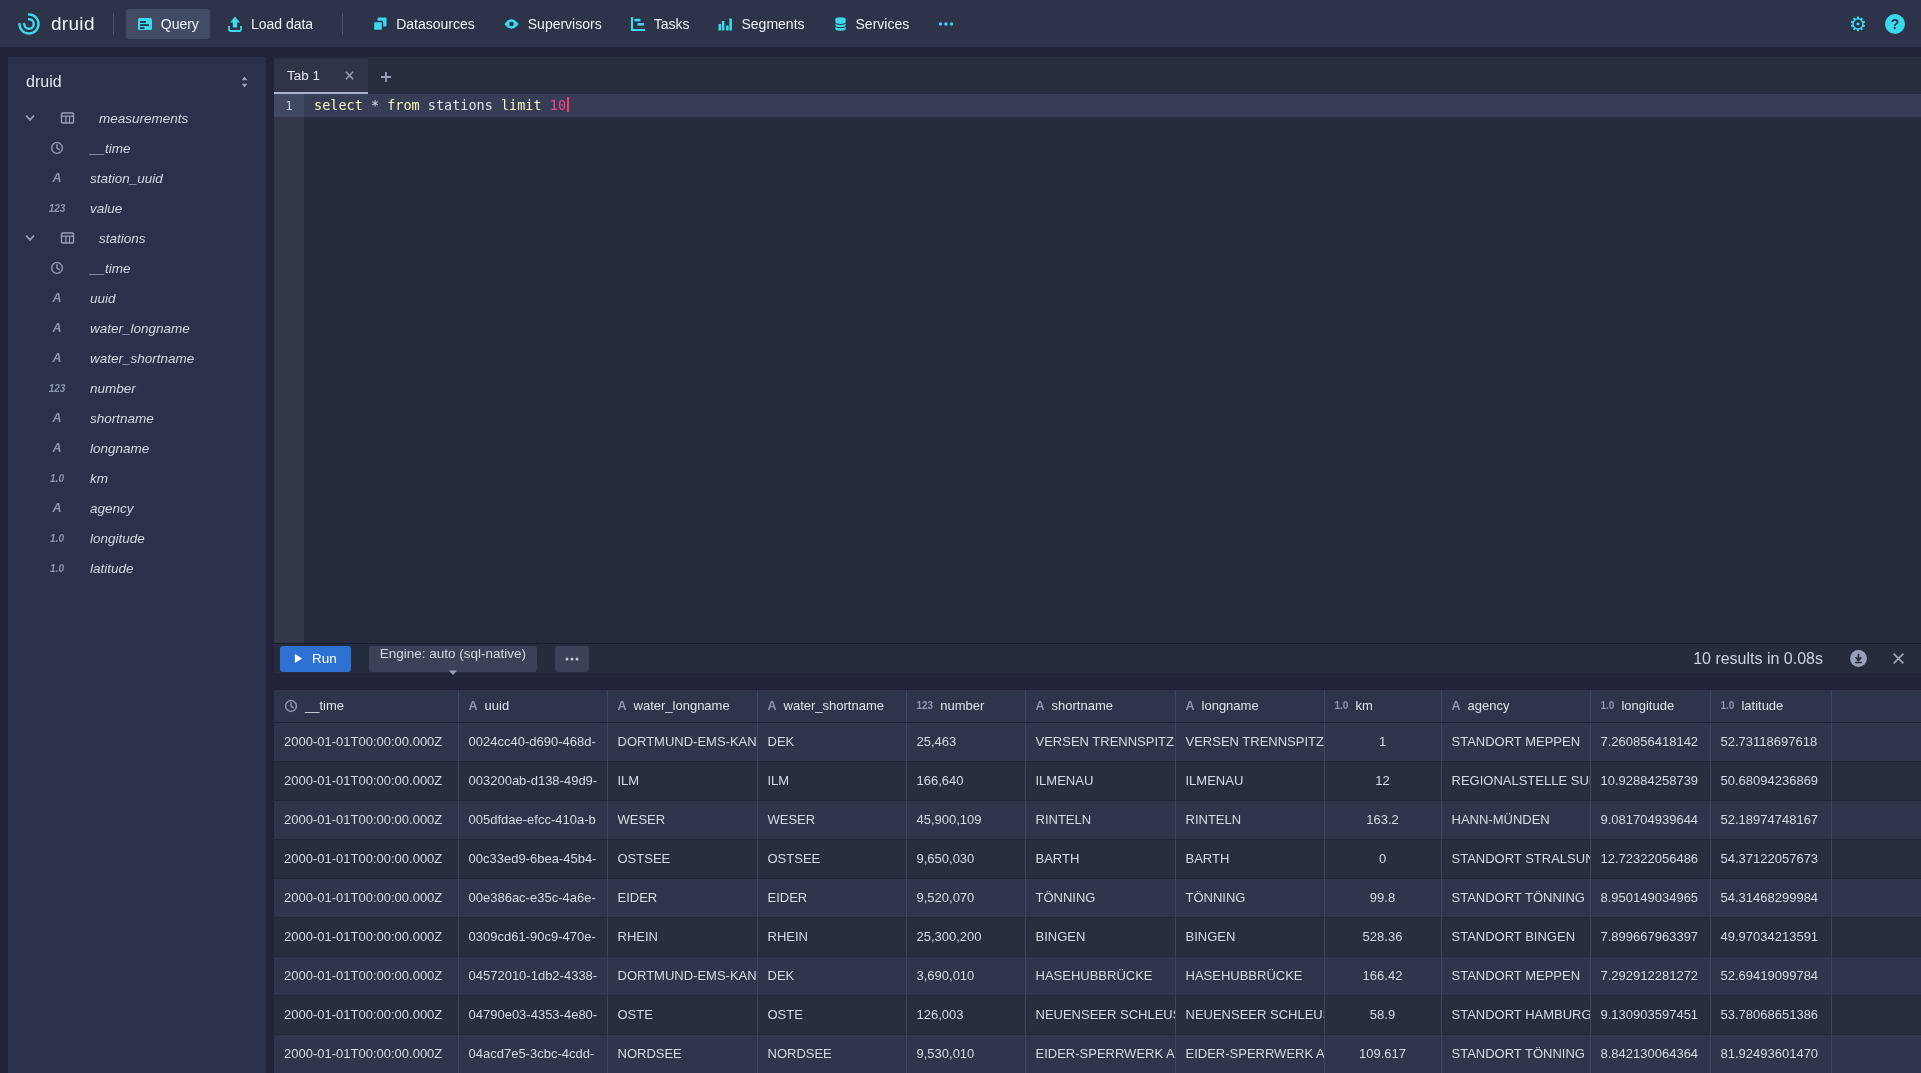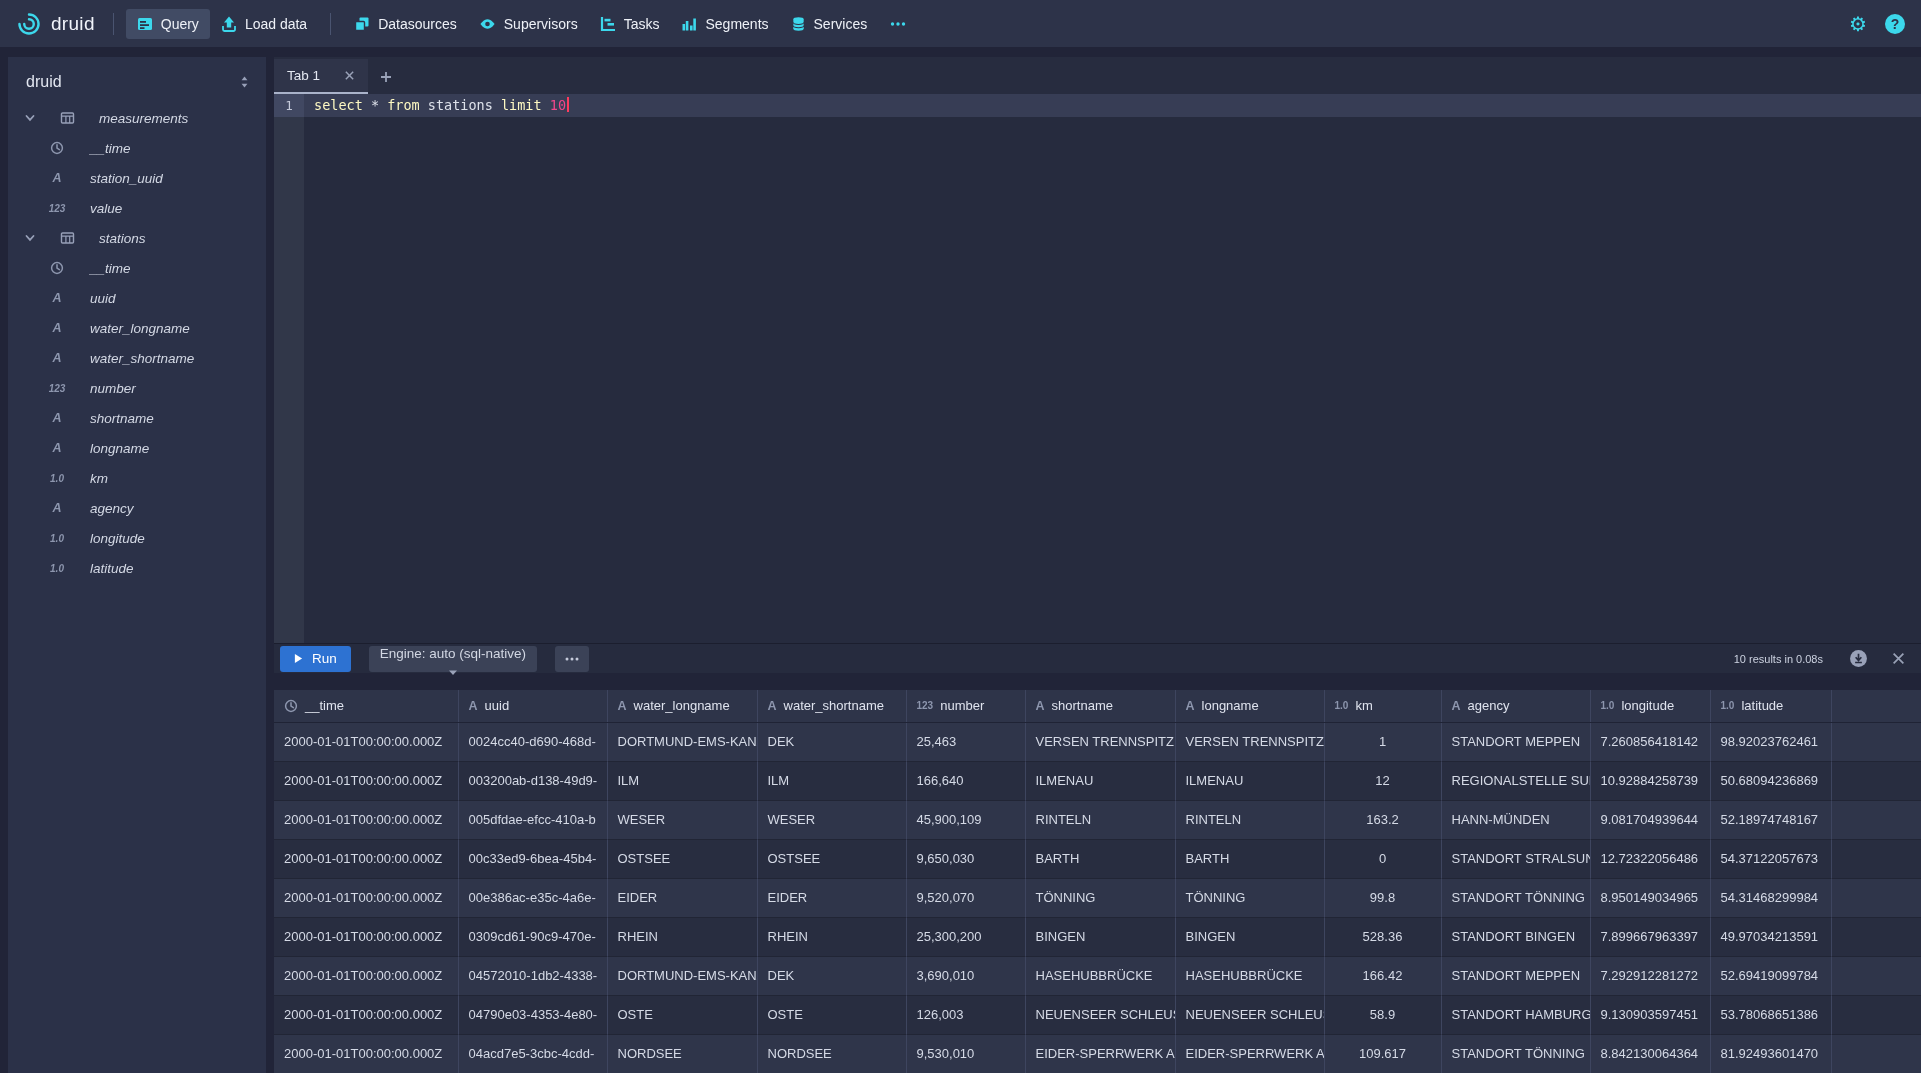--- a/index.html
+++ b/index.html
@@ -6,21 +6,21 @@
   html,body { background:#212438; }
   body { font-family:"Liberation Sans", sans-serif; }
   #app { position:relative; width:1921px; height:1073px; background:#212438; overflow:hidden;padding-left:36px; }
 
   
   .nav { position:absolute; top:0; left:0; right:0; height:47px; background:#2d3349;
          display:flex; align-items:center; padding:0 16px; }
   .logo { display:flex; align-items:center; gap:9px; margin-right:6px; cursor:pointer; }
   .logo-text { color:#f1f4fa; font-size:19px; letter-spacing:.3px; }
   .nav-sep { width:1px; height:22px; background:#4a5470; margin:0 12px; }
-  .nav-items { display:flex; align-items:center; }
+  .nav-items { display:flex; align-items:center; gap:6px; }
   .nav-item { display:flex; align-items:center; gap:8px; color:#eef1f7; font-size:14px;
               padding:7px 11px; border-radius:3px; cursor:pointer; }
   .nav-item.active { background:#414b64; }
   .nav-right { margin-left:auto; display:flex; align-items:center; gap:18px; }
   .gear { color:#3cd8ec; font-size:20px; line-height:20px; cursor:pointer; }
   .help { width:20px; height:20px; border-radius:50%; background:#3cd8ec; color:#2d3349;
           font-weight:bold; font-size:14px; display:flex; align-items:center; justify-content:center; cursor:pointer; }
   .ic { display:inline-flex; align-items:center; justify-content:center; }
   .ic svg { display:block; }
 
@@ -62,21 +62,21 @@
   .runbar { position:absolute; top:586px; left:0; right:0; height:30px; background:#262b3e;
             border-top:1px solid #1b1e2e; display:flex; align-items:center; padding:0 16px 0 6px; gap:18px; }
   .run-btn { height:26px; background:#2d72d2; color:#fff; font-size:13.5px; display:flex;
              align-items:center; gap:9px; padding:0 14px; border-radius:3px; cursor:pointer; }
   .engine-btn { height:26px; background:#3b4257; color:#d2d7e3; font-size:13.5px; display:flex;
                 align-items:center; gap:9px; padding:0 11px; border-radius:3px; cursor:pointer;flex-direction:column; }
   .engine-btn .caret-dn { color:#9aa2b8; display:inline-flex; }
   .mini-btn { height:26px; width:34px; background:#3b4257; border-radius:3px; display:flex;
               align-items:center; justify-content:center; color:#c6cbdb; cursor:pointer; }
   .run-spacer { flex:1; }
-  .results-text { color:#ccd2e0; font-size:11px; margin-right:8px; }
+  .results-text { color:#ccd2e0; font-size:16px; margin-right:8px; }
   .dl-ic { cursor:pointer; display:inline-flex; }
   .x-ic { color:#98a1b6; cursor:pointer; display:inline-flex; margin-left:6px; }
 
   
   .results { position:absolute; top:633px; left:0; right:0; bottom:0; background:#282d40; overflow:hidden; }
   table { border-collapse:collapse; table-layout:fixed; width:100%; }
   th, td { padding:0 10px; white-space:nowrap; overflow:hidden; border-right:1px solid #3e455f; }
   thead th { height:32px; background:#2e3449; color:#dfe3ee; font-size:13px; font-weight:normal;
              text-align:left; border-bottom:1px solid #1f2335; cursor:pointer; }
   thead th .hwrap { display:flex; align-items:center; gap:7px; }
@@ -463,21 +463,21 @@
               <td>2000-01-01T00:00:00.000Z</td>
               <td>0024cc40-d690-468d-</td>
               <td>DORTMUND-EMS-KANA</td>
               <td>DEK</td>
               <td class="al-right">25,463</td>
               <td>VERSEN TRENNSPITZE</td>
               <td>VERSEN TRENNSPITZE</td>
               <td class="al-center">1</td>
               <td>STANDORT MEPPEN</td>
               <td>7.260856418142</td>
-              <td>98.92023762461</td>
+              <td>52.73118697618</td>
               <td class="filler"></td>
             </tr>
             <tr>
               <td>2000-01-01T00:00:00.000Z</td>
               <td>003200ab-d138-49d9-</td>
               <td>ILM</td>
               <td>ILM</td>
               <td class="al-right">166,640</td>
               <td>ILMENAU</td>
               <td>ILMENAU</td>

